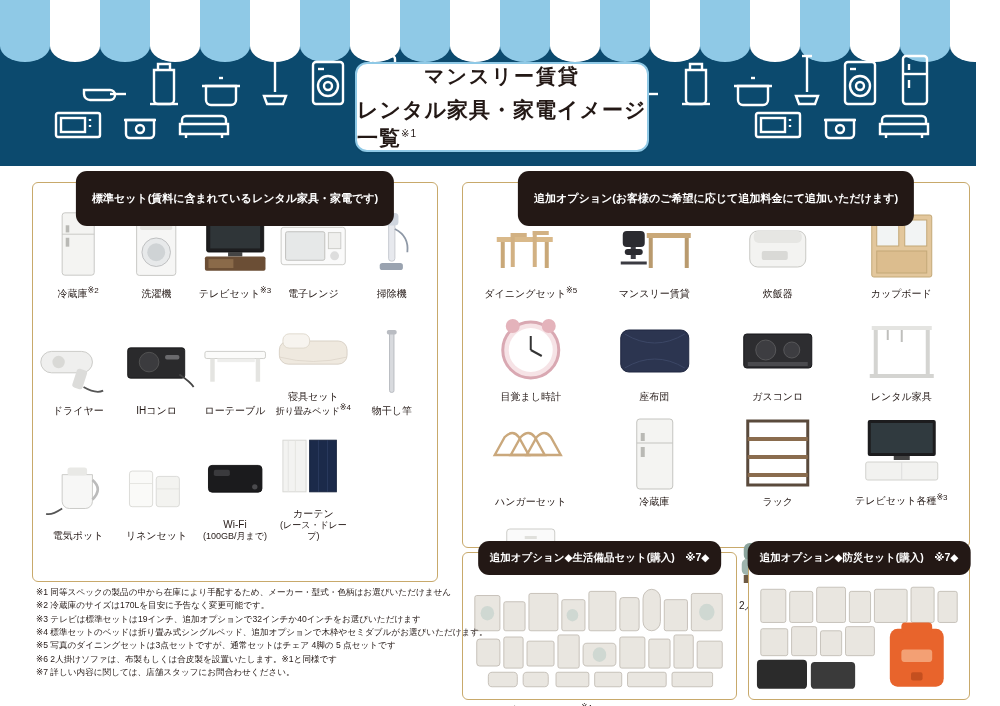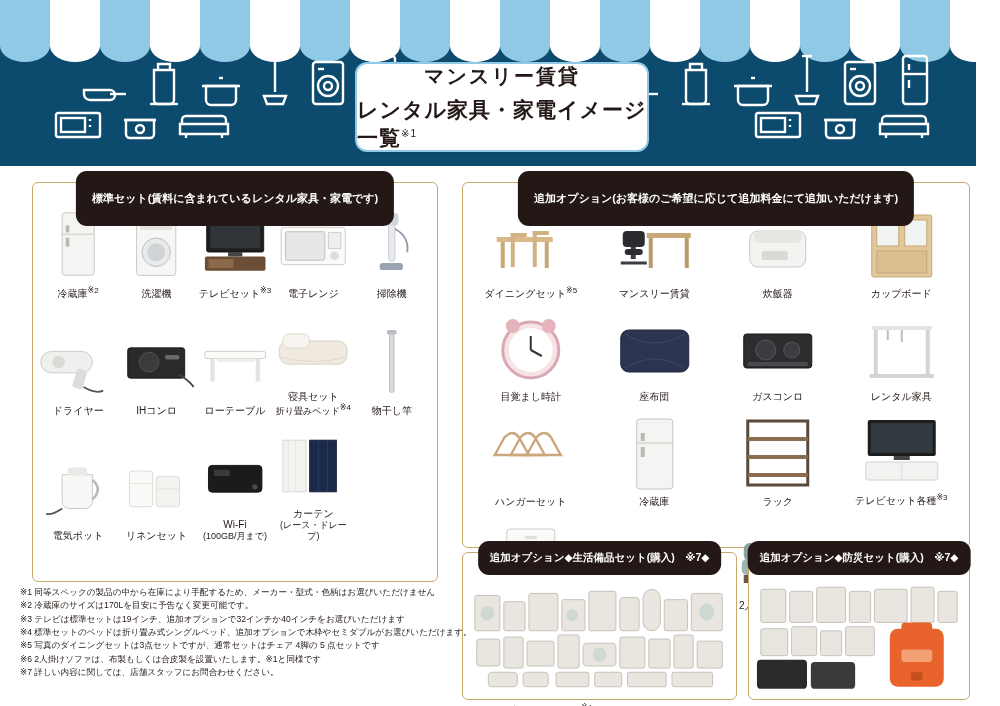--- a/index.html
+++ b/index.html
@@ -104,21 +104,21 @@
     margin:3px 0 7px 0;color:#231815;
   }
   .cap sup{font-size:8px;}
   .cap .sub{display:block;font-size:9px;}
 
   
   .ph{width:100%;height:100%;display:block;}
 
   
   .notes{
-    position:absolute;left:20px;top:586px;width:400px;
+    position:absolute;left:36px;top:586px;width:400px;
     font-size:8.6px;line-height:1.55;color:#231815;
   }
   .notes div{white-space:nowrap;}
 
   
   .strip{
     position:absolute;left:6px;right:6px;top:28px;bottom:6px;
     display:flex;align-items:center;justify-content:center;
   }
   .strip svg{width:100%;height:100%;}

